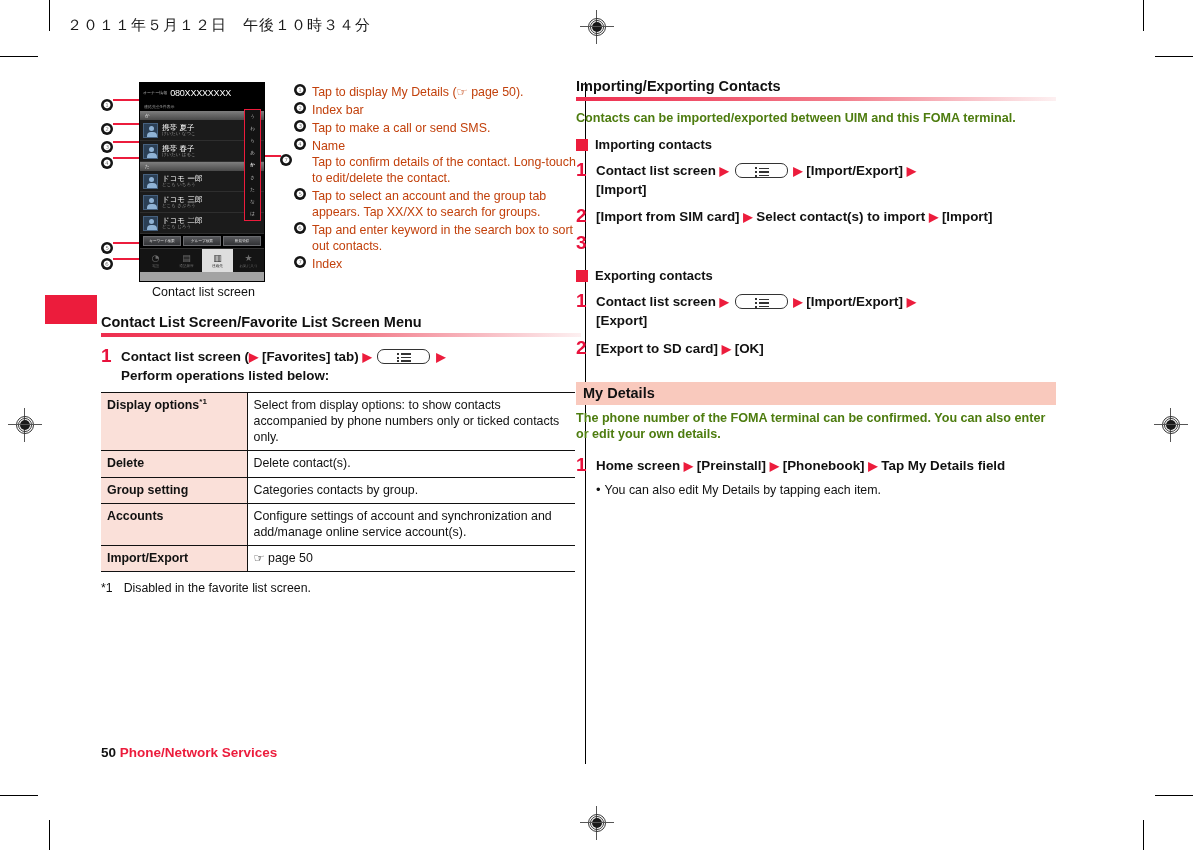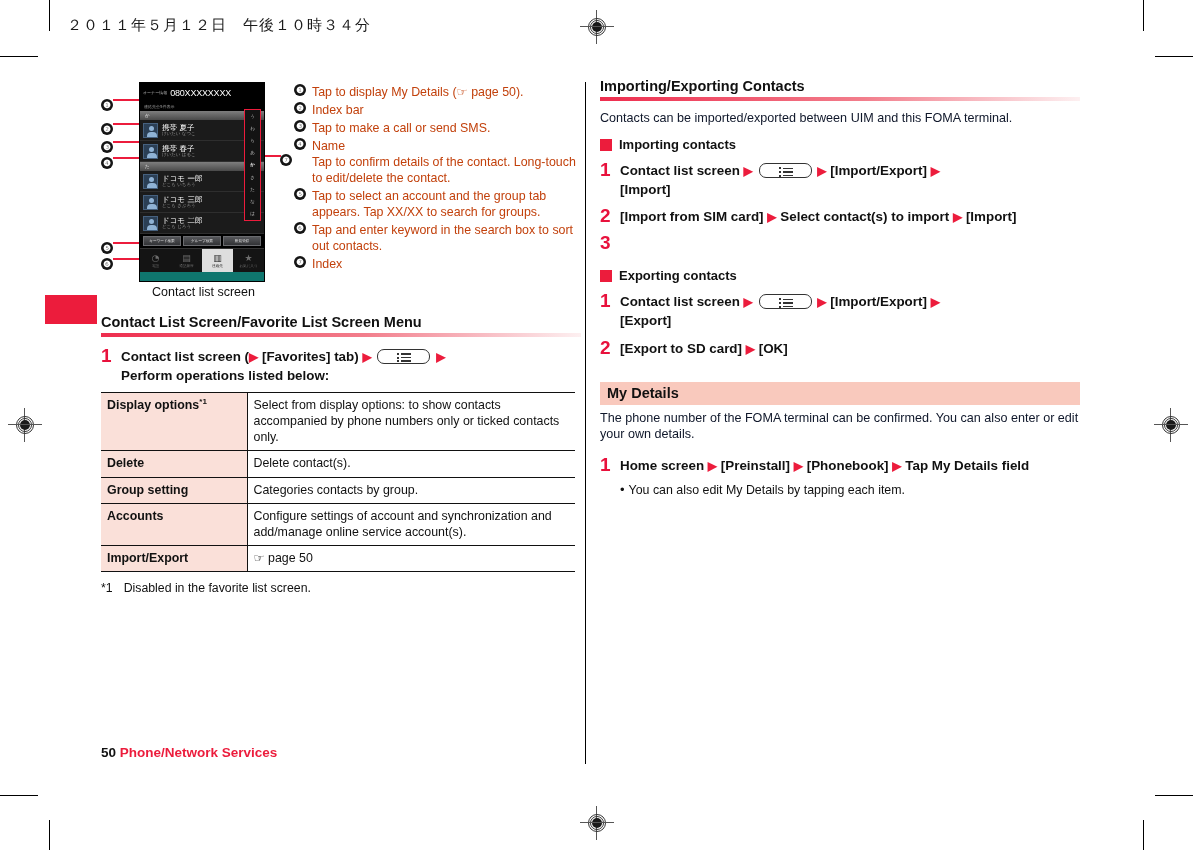--- a/index.html
+++ b/index.html
@@ -32,29 +32,29 @@
 
   
   .doc-date { position:absolute; left:67px; top:16px; font-size:15px;
               letter-spacing:1px; color:#1a1a1a;
               font-family:"DejaVu Sans", sans-serif; }
 
   
   .page { position:absolute; left:0; top:60px; width:1193px; height:700px; }
 
   .col-left  { position:absolute; left:101px; top:22px; width:480px; }
-  .col-right { position:absolute; left:600px; top:18px; width:480px; }
+  .col-right { position:absolute; left:576px; top:18px; width:480px; }
 
   .col-divider { position:absolute; left:585px; top:22px; width:1px;
                  height:682px; background:#000; }
 
   
   .figure-block { position:relative; height:232px; }
   .phone-shot { position:absolute; left:38px; top:0px; width:126px; height:200px;
-                background:#0f766e; border:1px solid #000; overflow:hidden; }
+                background:#a3a3a3; border:1px solid #000; overflow:hidden; }
   .ps-top { height:19px; background:#000; color:#fff; display:flex; align-items:center;
             padding:0 3px; gap:3px; }
   .ps-top .lbl { font-size:4px; color:#b9b9b9; font-family:"DejaVu Sans", sans-serif;
                  white-space:nowrap; }
   .ps-top .num { font-size:9px; color:#fff; letter-spacing:-.2px;
                  font-family:"Liberation Sans", sans-serif; }
   .ps-sub { height:9px; background:#000; color:#9a9a9a; font-size:4px; padding-left:4px;
             font-family:"DejaVu Sans", sans-serif; display:flex; align-items:center; }
   .ps-idx { height:9px; background:linear-gradient(#7e7e7e,#4a4a4a); color:#efefef;
             font-size:4.5px; padding-left:5px; display:flex; align-items:center;
@@ -103,21 +103,21 @@
   .co { display:flex; gap:6px; margin-bottom:2px; }
   .co .txt { font-size:12.4px; line-height:1.29; color:#c2410c; }
   .co .sub { display:block; }
 
   
   .sec-h { font-size:14.5px; font-weight:bold; color:#111; margin:0 0 3px 0; }
   .sec-rule { height:4px; width:100%;
               background:linear-gradient(to right,#ee2d4e 0%, #f27e8c 55%, #fdf0f1 100%);
               margin-bottom:9px; }
 
-  .lead-para { font-size:12.6px; font-weight:normal; line-height:1.3; color:#0f172a;
+  .lead-para { font-size:12.6px; font-weight:bold; line-height:1.3; color:#4d7c0f;
                margin-bottom:11px; }
 
   .sub-h { display:flex; align-items:center; gap:7px; font-size:13px; font-weight:bold;
            color:#111; margin:0 0 8px 0; }
   .sq { width:12px; height:12px; background:#ec1c3c; flex:none; }
 
   
   .step { display:flex; gap:9px; margin-bottom:7px; align-items:flex-start; }
   .step .sn { color:#e8113c; font-weight:bold; font-size:19px; line-height:19px;
               width:11px; flex:none; font-family:"Liberation Sans", sans-serif; }

